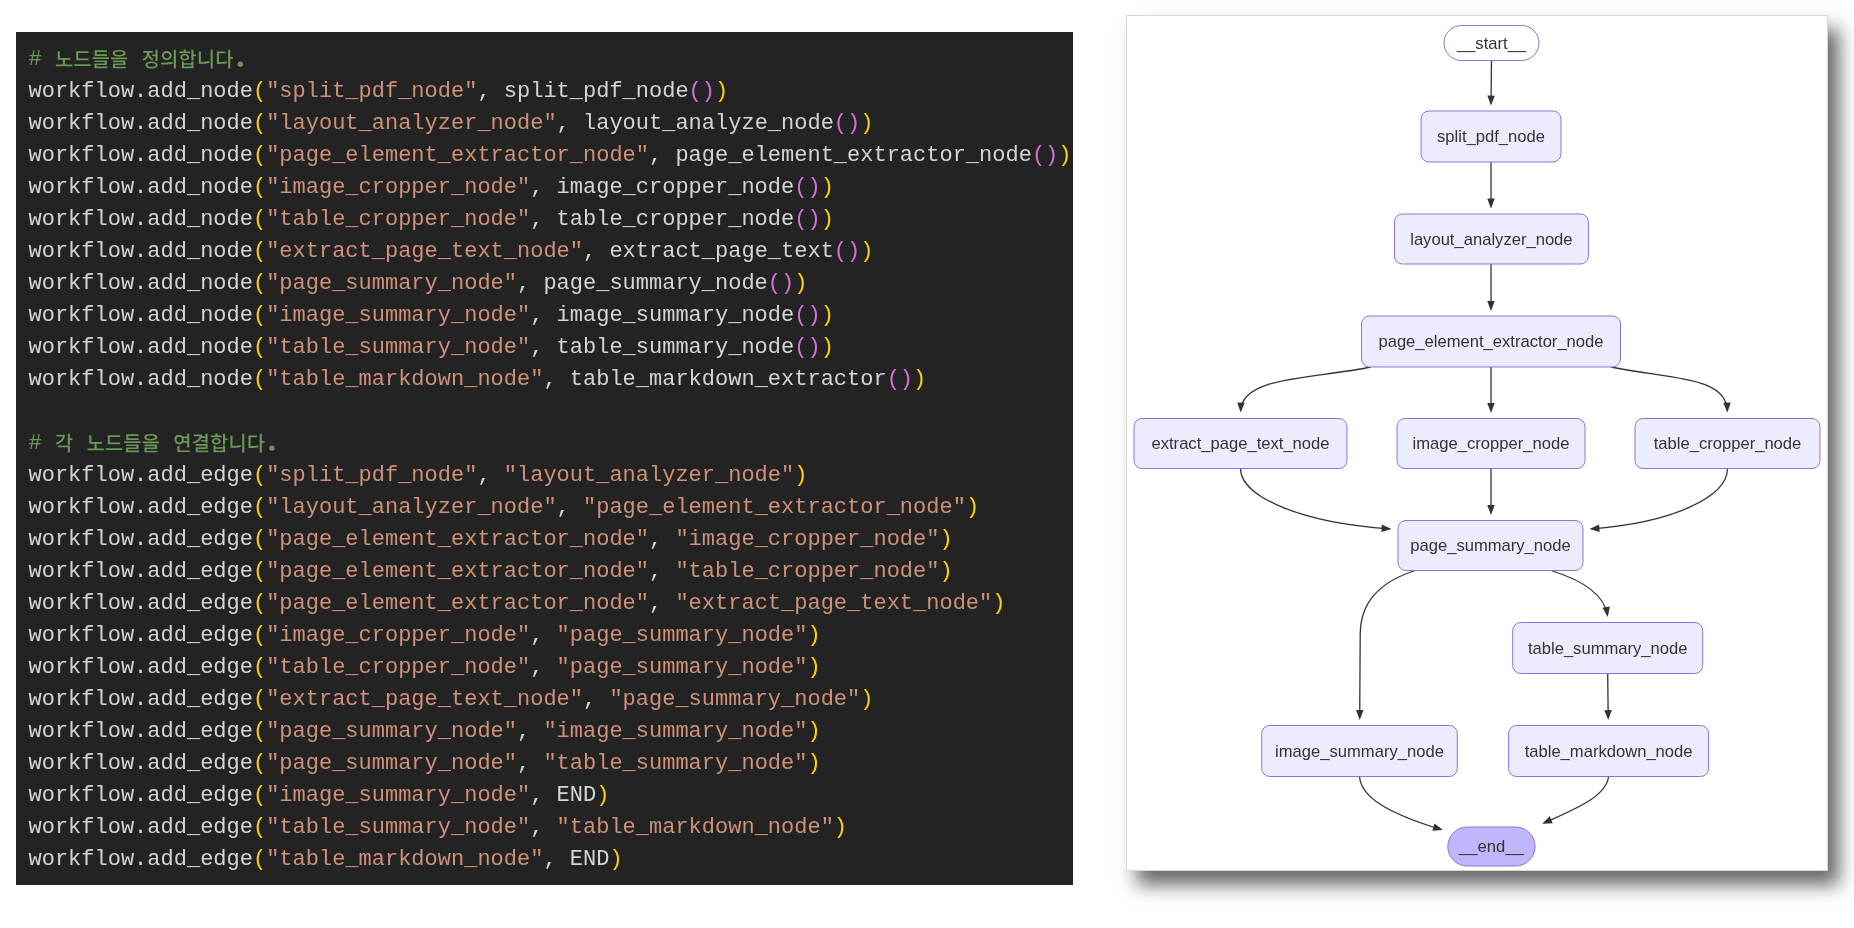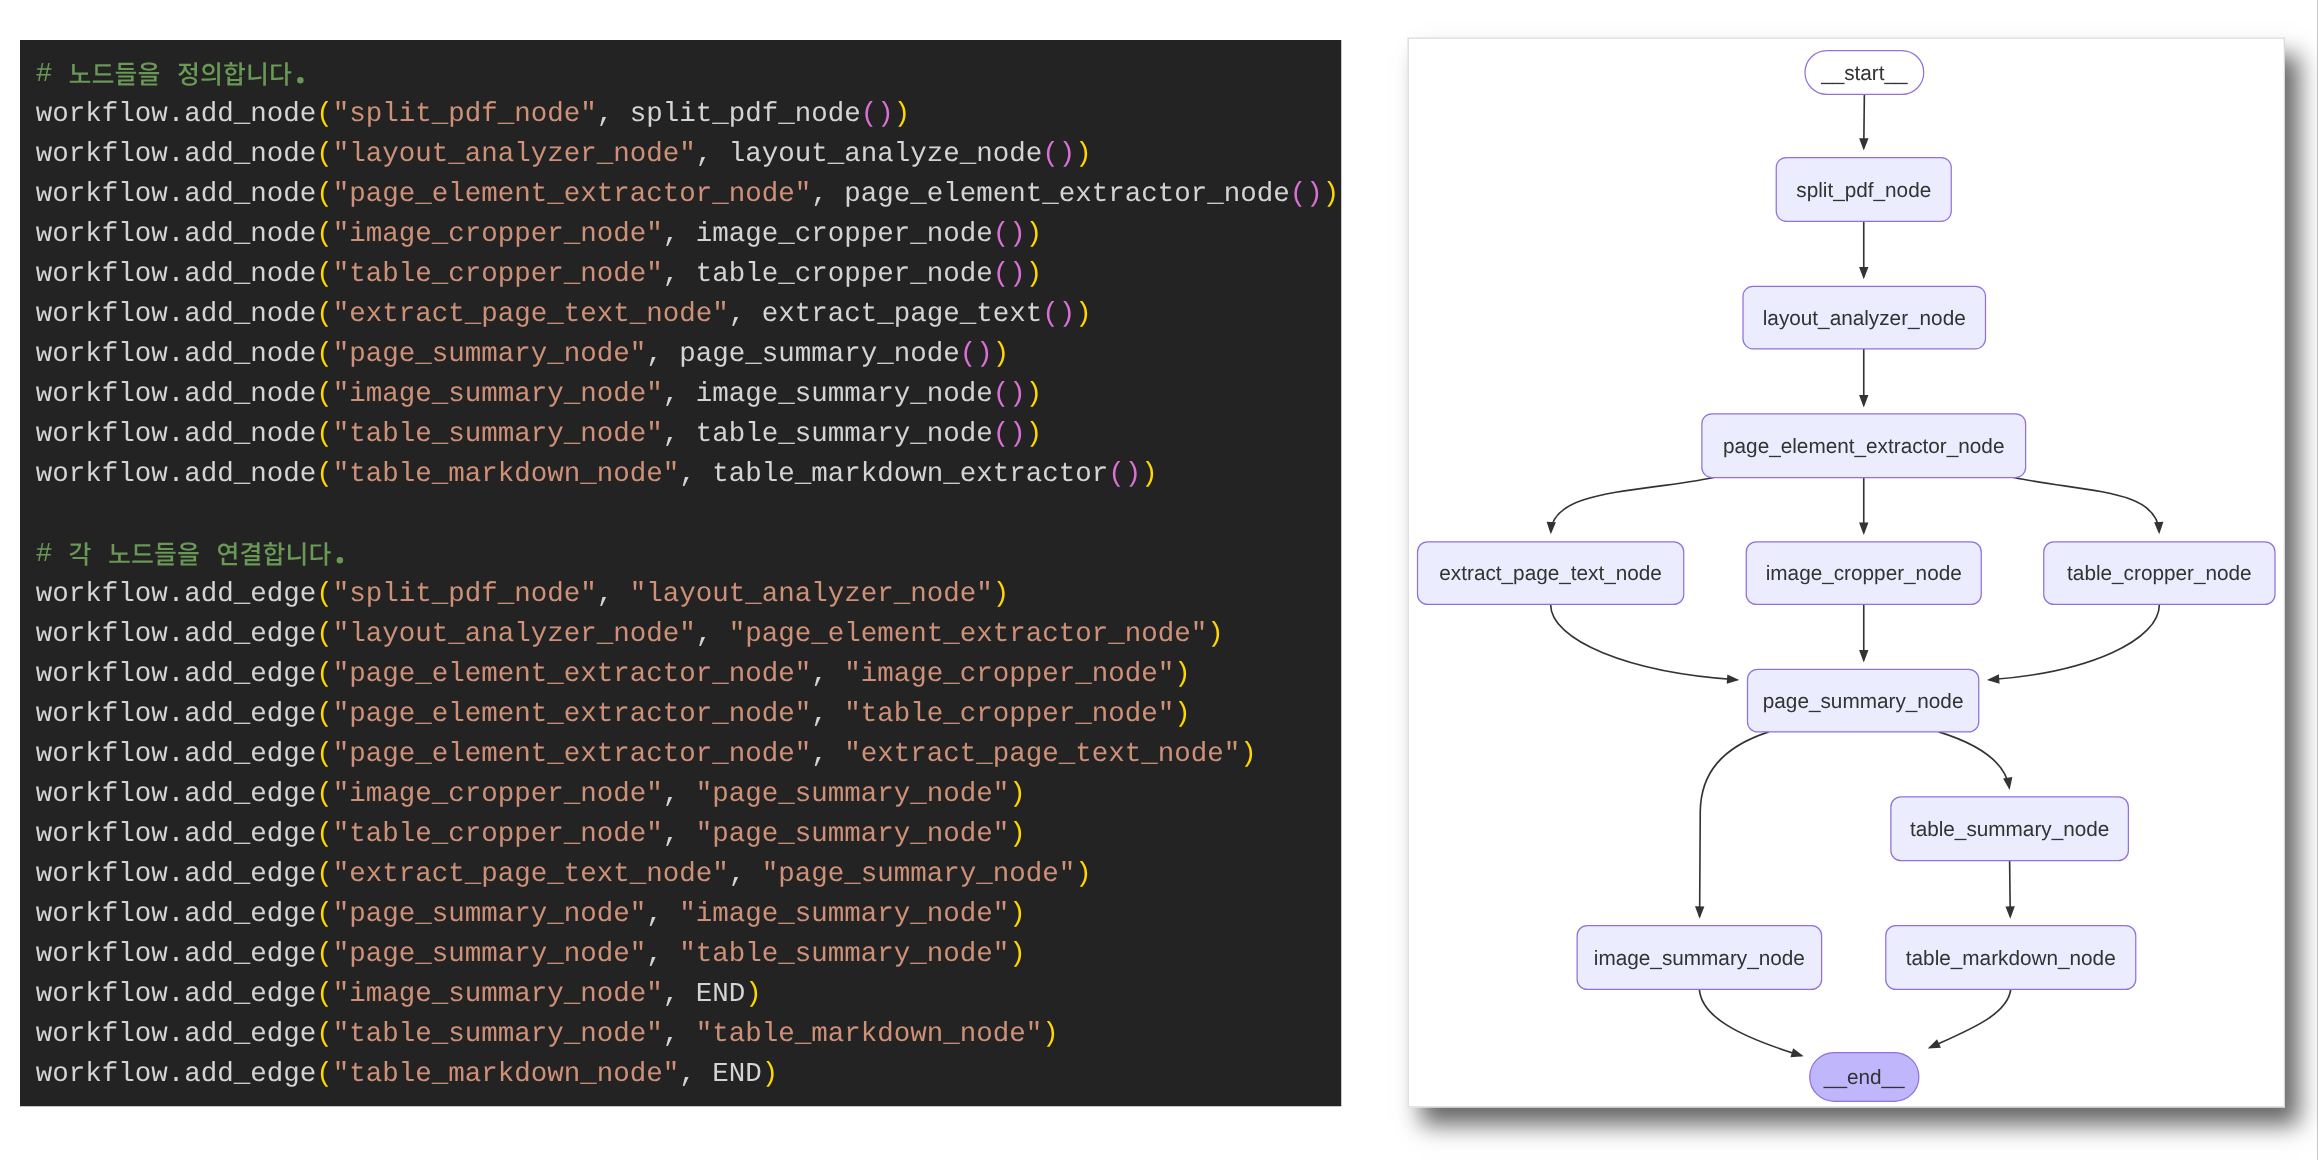--- a/index.html
+++ b/index.html
@@ -1,17 +1,17 @@
 <!DOCTYPE html>
 <html><head><meta charset="utf-8"><style>
 html,body{margin:0;padding:0;background:#ffffff;width:1854px;height:928px;overflow:hidden}
 #code{position:absolute;left:16px;top:32px;width:1057px;height:853px;background:#232323}
 #code pre{margin:0;padding:11.5px 0 0 12.5px;font-family:"Liberation Mono",monospace;font-size:22px;line-height:32px;color:#d4d4d4;letter-spacing:0}
 .c{color:#6a9955} .s{color:#ce9178} .y{color:#ffd700} .p{color:#da70d6}
-#card{position:absolute;left:1126px;top:30px;width:700px;height:854px;background:#ffffff;border:1px solid #d9d9d9;box-shadow:11px 14px 18px rgba(0,0,0,0.60)}
+#card{position:absolute;left:1126px;top:15px;width:700px;height:854px;background:#ffffff;border:1px solid #d9d9d9;box-shadow:11px 14px 18px rgba(0,0,0,0.60)}
 .nl{font-family:"Liberation Sans",sans-serif;font-size:16.6px;fill:#333333}
 </style></head><body>
 <div id="code">
     <pre><span class="c">#</span>
 <span>workflow.add_node</span><span class="y">(</span><span class="s">"split_pdf_node"</span><span>, split_pdf_node</span><span class="p">()</span><span class="y">)</span>
 <span>workflow.add_node</span><span class="y">(</span><span class="s">"layout_analyzer_node"</span><span>, layout_analyze_node</span><span class="p">()</span><span class="y">)</span>
 <span>workflow.add_node</span><span class="y">(</span><span class="s">"page_element_extractor_node"</span><span>, page_element_extractor_node</span><span class="p">()</span><span class="y">)</span>
 <span>workflow.add_node</span><span class="y">(</span><span class="s">"image_cropper_node"</span><span>, image_cropper_node</span><span class="p">()</span><span class="y">)</span>
 <span>workflow.add_node</span><span class="y">(</span><span class="s">"table_cropper_node"</span><span>, table_cropper_node</span><span class="p">()</span><span class="y">)</span>
 <span>workflow.add_node</span><span class="y">(</span><span class="s">"extract_page_text_node"</span><span>, extract_page_text</span><span class="p">()</span><span class="y">)</span>

